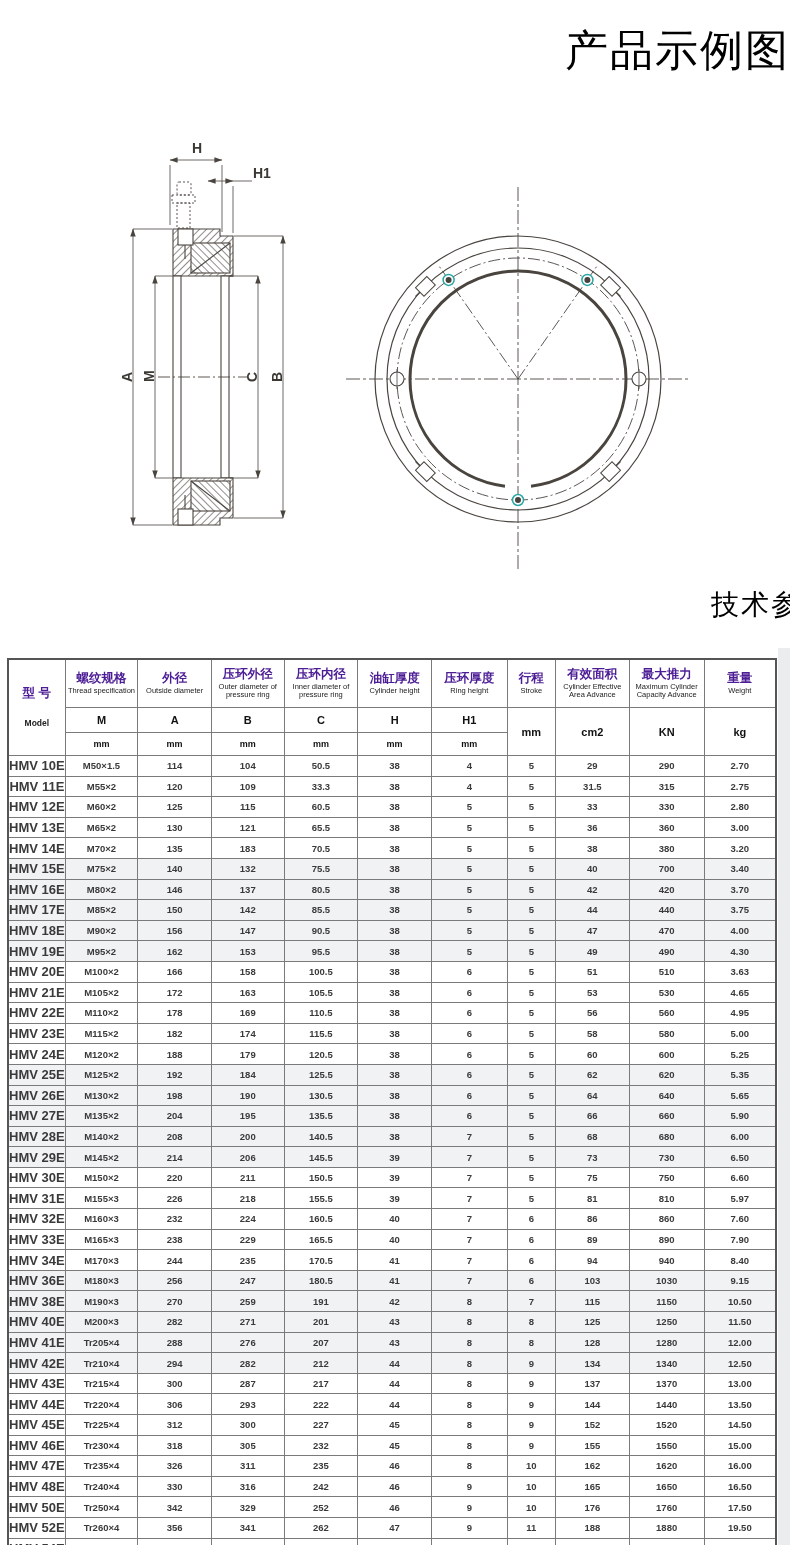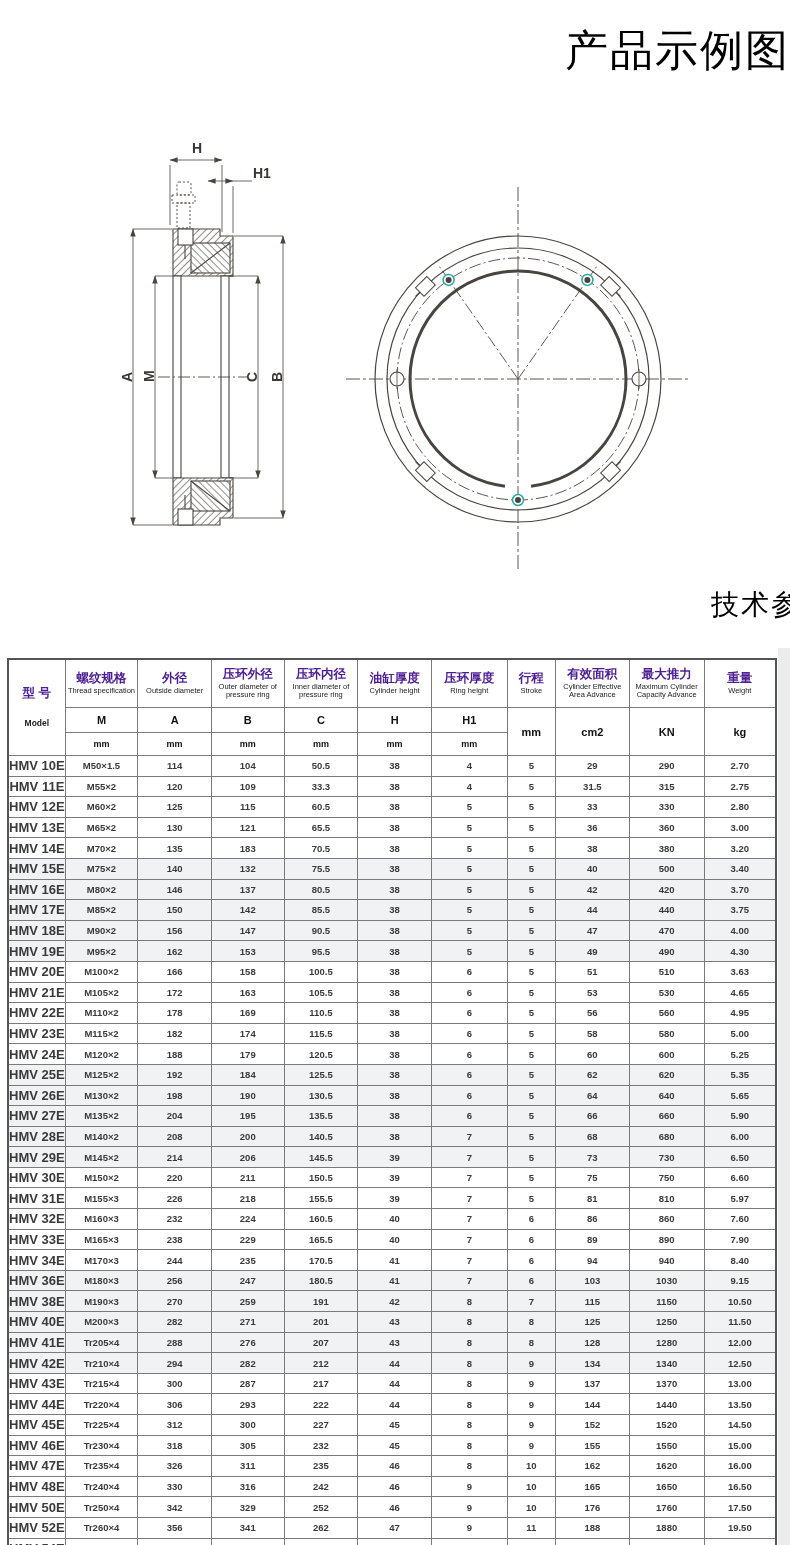--- a/index.html
+++ b/index.html
@@ -313,21 +313,21 @@
         <tr class="shaded">
           <td class="model">HMV 15E</td>
           <td>M75×2</td>
           <td>140</td>
           <td>132</td>
           <td>75.5</td>
           <td>38</td>
           <td>5</td>
           <td>5</td>
           <td>40</td>
-          <td>500</td>
+          <td>700</td>
           <td>3.40</td>
         </tr>
         <tr class="shaded">
           <td class="model">HMV 16E</td>
           <td>M80×2</td>
           <td>146</td>
           <td>137</td>
           <td>80.5</td>
           <td>38</td>
           <td>5</td>

